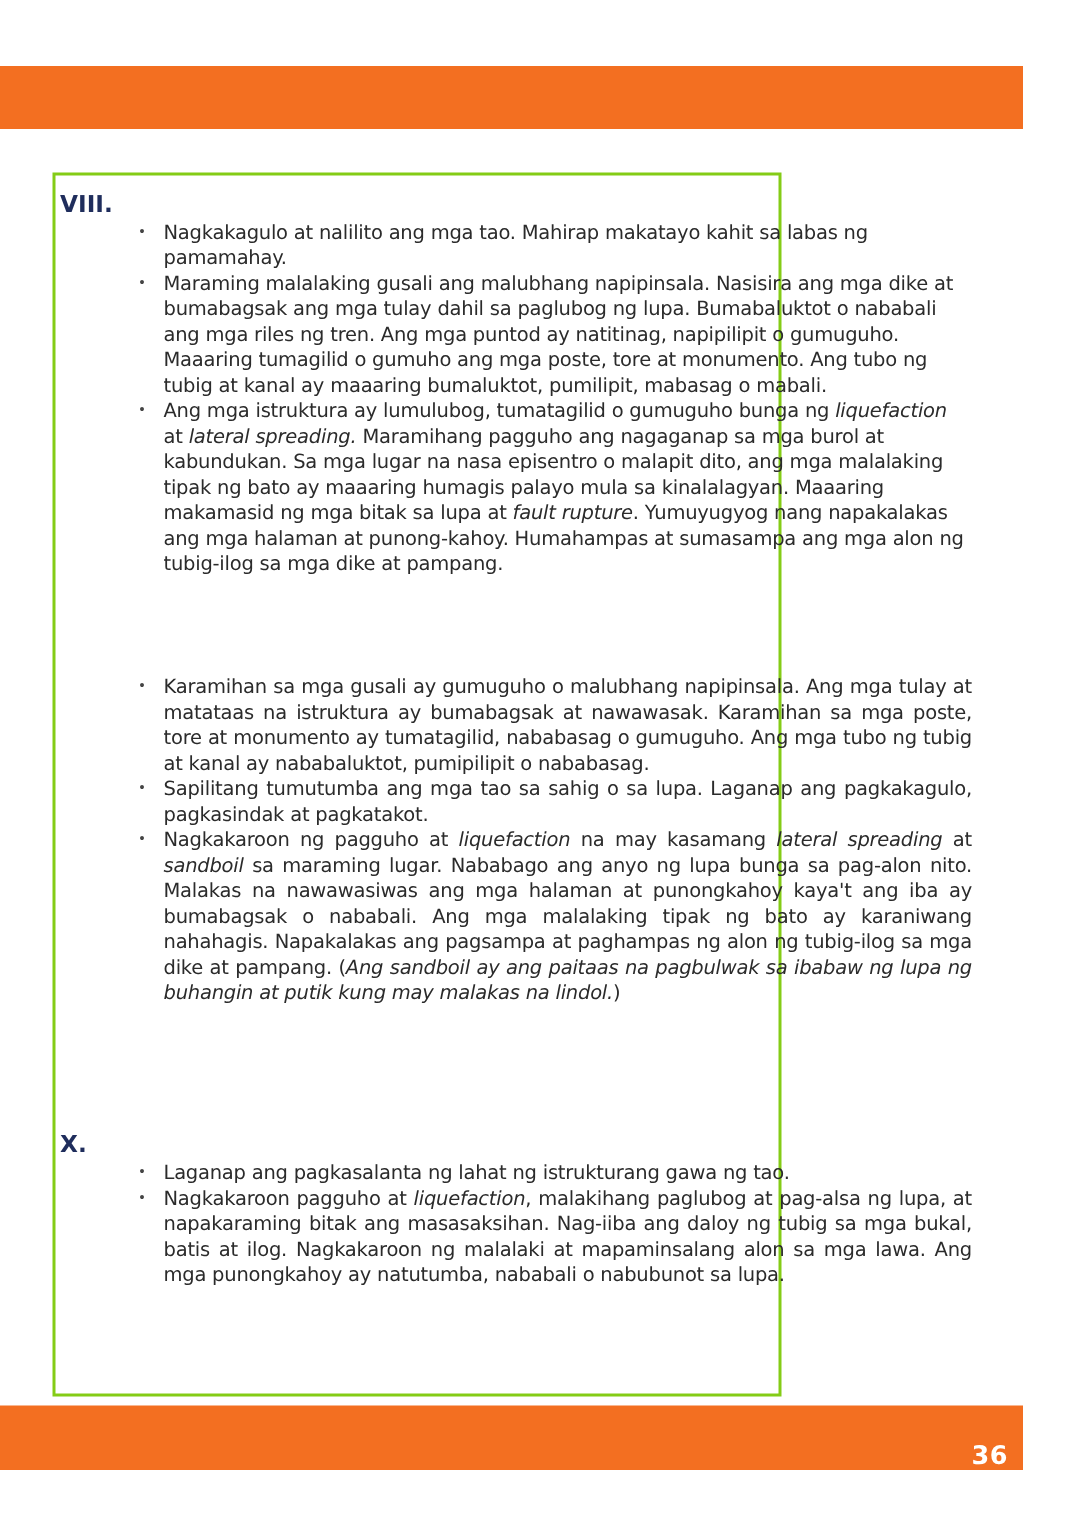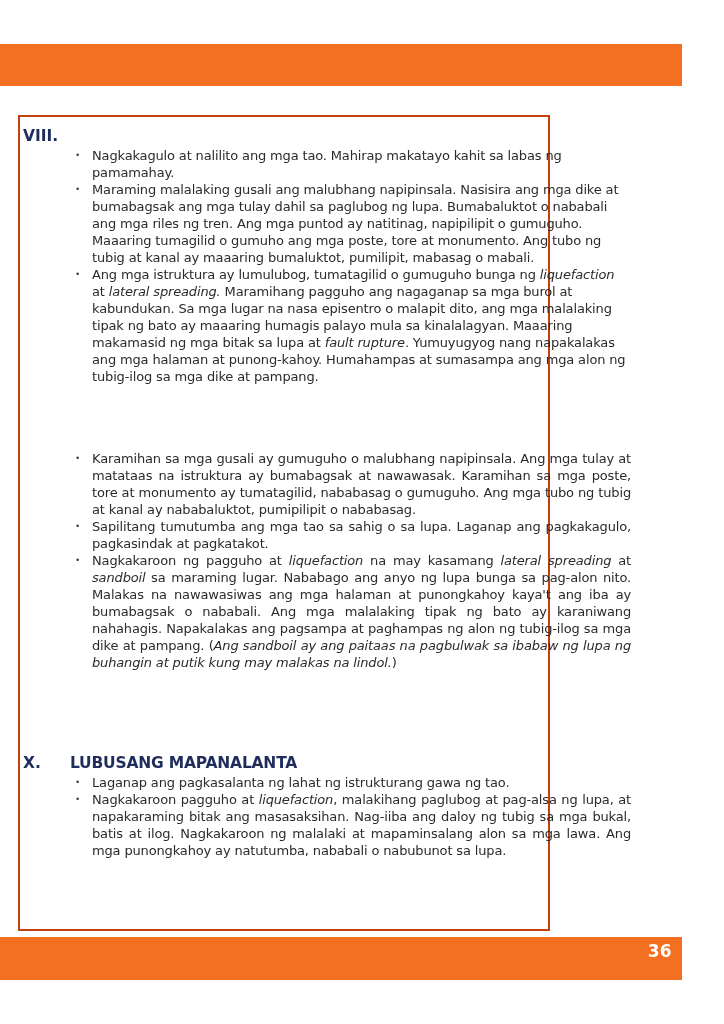--- a/index.html
+++ b/index.html
@@ -3,28 +3,28 @@
   <meta charset="utf-8">
   <style>
     * { margin: 0; padding: 0; box-sizing: border-box; }
     html, body { width: 724px; height: 1024px; background: #ffffff; overflow: hidden; }
     body { position: relative; font-family: "DejaVu Sans", sans-serif; color: #2b2b2b; }
 
     .bar { position: absolute; left: 0; width: 682px; background: #f36f21; }
     .bar.top { top: 44px; height: 42px; }
     .bar.bottom { top: 937px; height: 43px; }
     .page-num {
-      position: absolute; right: 10px; top: 4px;
+      position: absolute; right: 10px; top: 24px;
       color: #ffffff; font-weight: bold; font-size: 17px;
       font-family: "DejaVu Sans", sans-serif; letter-spacing: 0.3px;
     }
 
     .box {
-      position: absolute; left: 18px; top: 115px; width: 532px; height: 816px;
-      border: 2px solid #c2410c;
+      position: absolute; left: 35px; top: 115px; width: 486px; height: 816px;
+      border: 2px solid #84cc16;
     }
 
     .section { position: absolute; left: 3px; width: 600px; }
     .sec-head { display: flex; align-items: baseline; height: 20px; }
     .sec-num {
       width: 47px; font-weight: bold; font-size: 15.5px; color: #1f2d5c;
       font-family: "DejaVu Sans", sans-serif;
     }
     .sec-title {
       font-weight: bold; font-size: 15.5px; color: #1f2d5c;
@@ -64,21 +64,20 @@
     <ul class="items justify">
         <li><span>Karamihan sa mga gusali ay gumuguho o malubhang napipinsala. Ang mga tulay at matataas na istruktura ay bumabagsak at nawawasak. Karamihan sa mga poste, tore at monumento ay tumatagilid, nababasag o gumuguho. Ang mga tubo ng tubig at kanal ay nababaluktot, pumipilipit o nababasag.</span></li>
         <li><span>Sapilitang tumutumba ang mga tao sa sahig o sa lupa. Laganap ang pagkakagulo, pagkasindak at pagkatakot.</span></li>
         <li><span>Nagkakaroon ng pagguho at </span><em>liquefaction</em><span> na may kasamang </span><em>lateral spreading</em><span> at </span><em>sandboil</em><span> sa maraming lugar. Nababago ang anyo ng lupa bunga sa pag-alon nito. Malakas na nawawasiwas ang mga halaman at punongkahoy kaya't ang iba ay bumabagsak o nababali. Ang mga malalaking tipak ng bato ay karaniwang nahahagis. Napakalakas ang pagsampa at paghampas ng alon ng tubig-ilog sa mga dike at pampang. (</span><em>Ang sandboil ay ang paitaas na pagbulwak sa ibabaw ng lupa ng buhangin at putik kung may malakas na lindol.</em><span>)</span></li>
       </ul>
   </div>
 
   <div class="section" style="top:637px;">
     <div class="sec-head">
       <span class="sec-num">X.</span>
-      <span class="sec-title">LUBUSANG MAPANALANTA</span>
     </div>
     <ul class="items justify">
         <li><span>Laganap ang pagkasalanta ng lahat ng istrukturang gawa ng tao.</span></li>
         <li><span>Nagkakaroon pagguho at </span><em>liquefaction</em><span>, malakihang paglubog at pag-alsa ng lupa, at napakaraming bitak ang masasaksihan. Nag-iiba ang daloy ng tubig sa mga bukal, batis at ilog. Nagkakaroon ng malalaki at mapaminsalang alon sa mga lawa. Ang mga punongkahoy ay natutumba, nababali o nabubunot sa lupa.</span></li>
       </ul>
   </div>
 
 </div>
 
 <div class="bar bottom">

